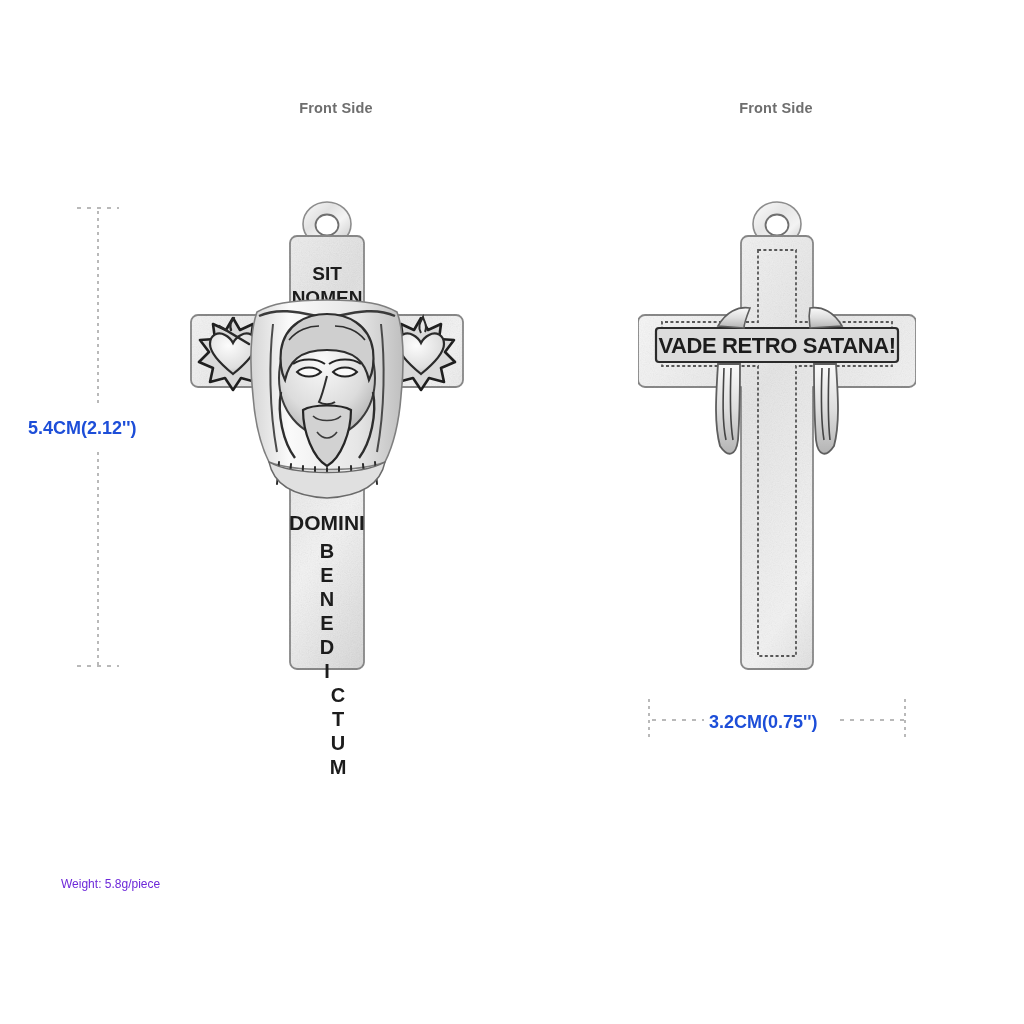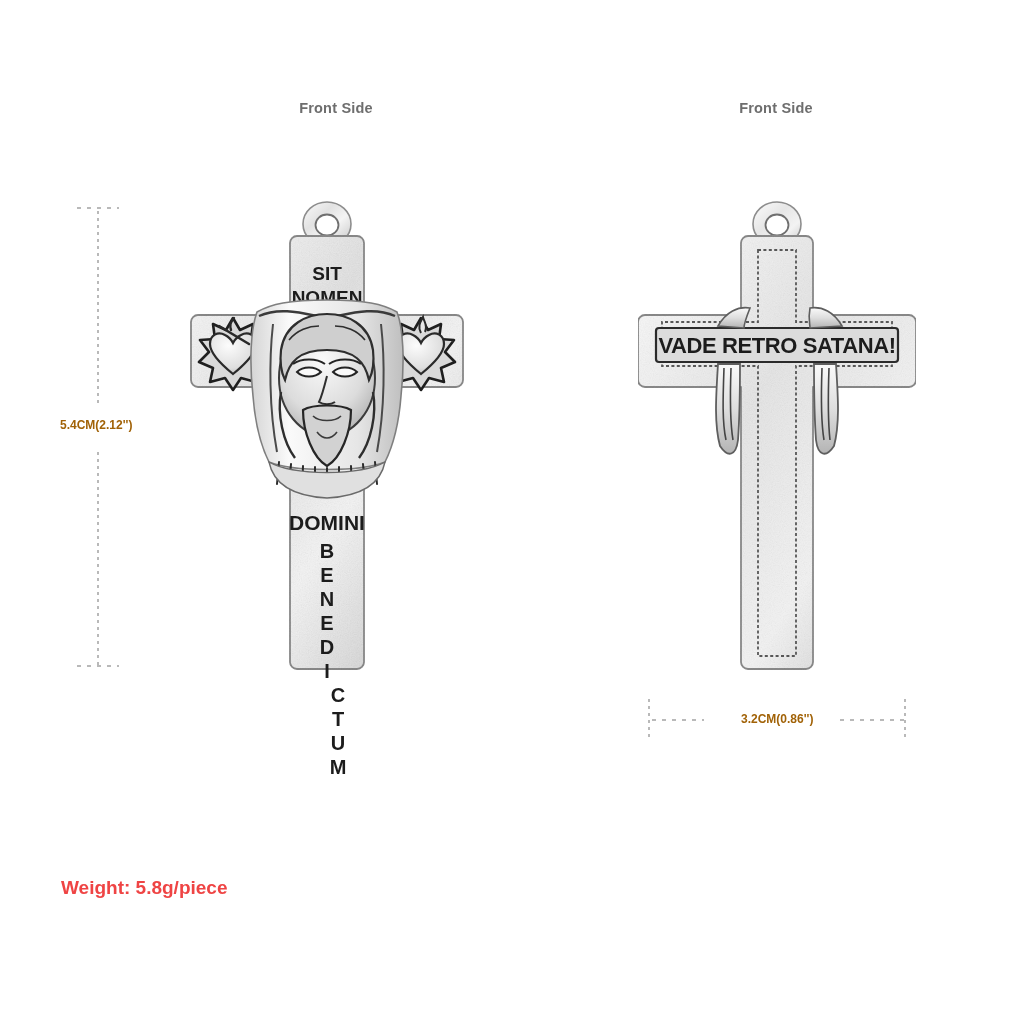--- a/index.html
+++ b/index.html
@@ -21,34 +21,33 @@
     color: #6e6e6e;
     letter-spacing: .2px;
     white-space: nowrap;
     text-align: center;
   }
   #label-front { left: 226px; top: 100px; width: 220px; }
   #label-back  { left: 666px; top: 100px; width: 220px; }
 
   .dim-text {
     position: absolute;
-    font-size: 12px;
+    font-size: 18px;
     font-weight: bold;
-    color: #a16207;
+    color: #1d4ed8;
     white-space: nowrap;
-    margin-left: 32px;
   }
   #dim-height-text { left: 28px; top: 418px; }
   #dim-width-text  { left: 709px; top: 712px; }
 
   #weight-text {
     position: absolute;
     left: 61px; top: 877px;
-    font-size: 19px; font-weight: bold;
-    color: #ef4444; white-space: nowrap;
+    font-size: 12px; font-weight: normal;
+    color: #6d28d9; white-space: nowrap;
   }
 
   
   .dot-v {
     position: absolute; width: 2px;
     background-image: linear-gradient(to bottom, #b9b9b9 0 3px, rgba(0,0,0,0) 3px 7px);
     background-size: 2px 7px;
   }
   .dot-h {
     position: absolute; height: 2px;
@@ -89,21 +88,21 @@
   <div class="dot-v" id="hdim-line-top"></div>
   <div class="dot-v" id="hdim-line-bottom"></div>
   <div class="dot-h" id="hdim-cap-top"></div>
   <div class="dot-h" id="hdim-cap-bottom"></div>
   <div class="dim-text" id="dim-height-text">5.4CM(2.12'')</div>
 
   <div class="dot-h" id="wdim-line-left"></div>
   <div class="dot-h" id="wdim-line-right"></div>
   <div class="dot-v" id="wdim-cap-left"></div>
   <div class="dot-v" id="wdim-cap-right"></div>
-  <div class="dim-text" id="dim-width-text">3.2CM(0.86'')</div>
+  <div class="dim-text" id="dim-width-text">3.2CM(0.75'')</div>
 
   <div class="cross-wrap" id="cross-front">
     <svg viewBox="0 0 284 480" xmlns="http://www.w3.org/2000/svg">
       <defs>
         <linearGradient id="mtlF" x1="0" y1="0" x2="1" y2="1">
           <stop offset="0" stop-color="#fbfbfb"></stop>
           <stop offset="0.35" stop-color="#e2e2e2"></stop>
           <stop offset="0.6" stop-color="#f4f4f4"></stop>
           <stop offset="1" stop-color="#c3c3c3"></stop>
         </linearGradient>

